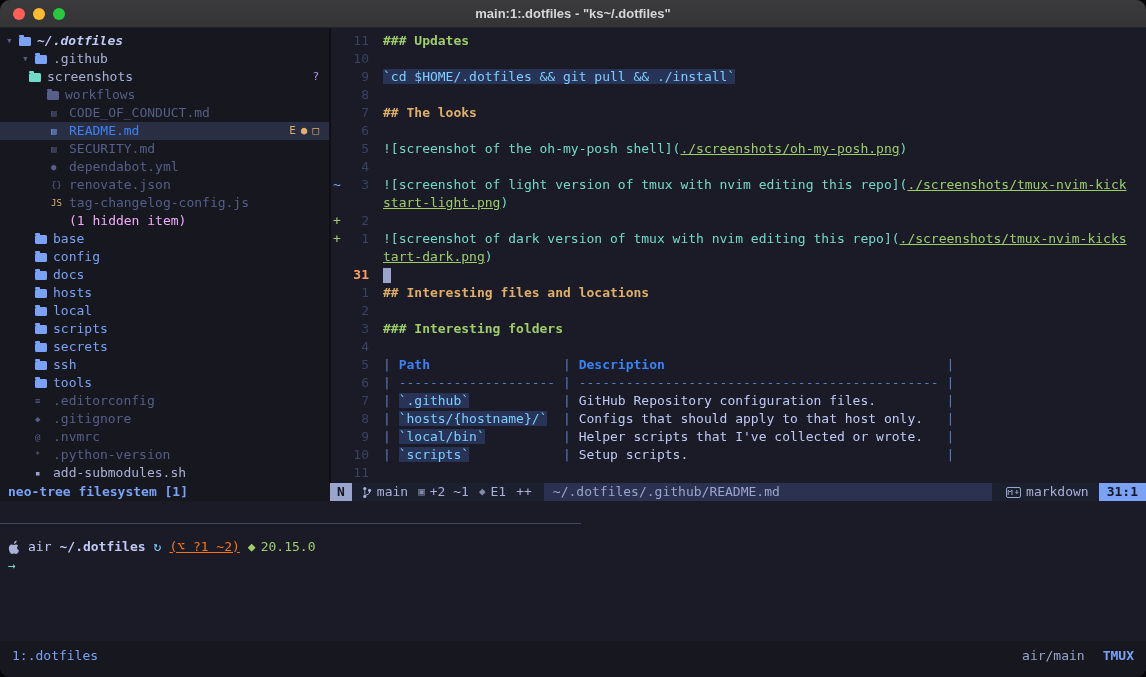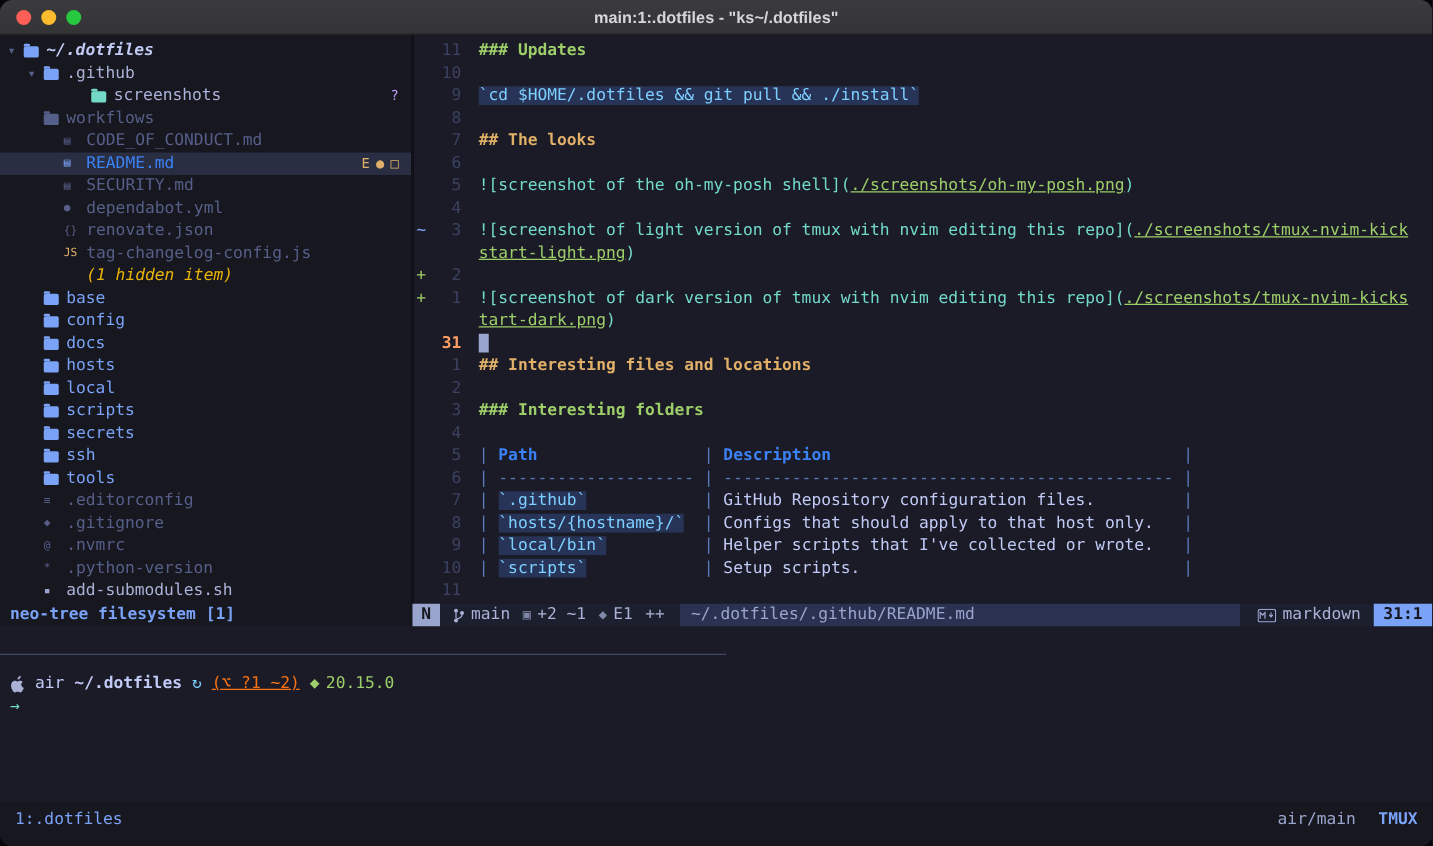--- a/index.html
+++ b/index.html
@@ -29,21 +29,21 @@
                  position: relative; margin-right: 6px; margin-top: 1px; }
   .folder-icon::before { content: ""; position: absolute; top: -2px; left: 0; width: 5px; height: 2px;
                  border-radius: 1px 1px 0 0; background: currentColor; }
   .text-icon { flex: none; width: 18px; font-size: 9px; line-height: 18px; }
   .t-lbl { white-space: pre; }
   .lbl-root { color: #c0caf5; font-weight: bold; font-style: italic; }
   .lbl-light { color: #a9b1d6; }
   .lbl-dim { color: #565f89; }
   .lbl-dir { color: #7aa2f7; }
   .lbl-sel { color: #3b82f6; }
-  .lbl-hidden { color: #eab308; font-style: italic; }
+  .lbl-hidden { color: #f0abfc; }
   .t-markers { margin-left: auto; display: flex; gap: 5px; font-size: 11px; }
 
   
   .ed { position: absolute; left: 330px; top: 0; right: 0; height: 455px; border-left: 1px solid #0d0d13;
         padding-top: 4px; overflow: hidden; }
   .ed-row { display: flex; height: 18px; }
   .ed-sign { flex: none; width: 12px; text-align: center; }
   .sign-add { color: #9ece6a; } .sign-chg { color: #7aa2f7; }
   .ed-num { flex: none; width: 26px; text-align: right; color: #3b4261; margin-right: 14px; }
   .num-cur { color: #ff9e64; font-weight: bold; }
@@ -111,29 +111,29 @@
           <div class="tree-row" style="padding-left: 6px;">
             <span class="t-exp">▾</span>
             <span class="folder-icon" style="color: rgb(122, 162, 247);"></span>
             <span class="t-lbl lbl-root">~/.dotfiles</span>
           </div>
           <div class="tree-row" style="padding-left: 22px;">
             <span class="t-exp">▾</span>
             <span class="folder-icon" style="color: rgb(122, 162, 247);"></span>
             <span class="t-lbl lbl-light">.github</span>
           </div>
-          <div class="tree-row" style="padding-left: 60px;">
+          <div class="tree-row" style="padding-left: 16px;">
             <span class="t-exp"></span>
             <span class="folder-icon" style="color: rgb(115, 218, 202);"></span>
             <span class="t-lbl lbl-light">screenshots</span>
             <span class="t-markers">
               <span style="color: rgb(187, 154, 247);">?</span>
             </span>
           </div>
-          <div class="tree-row" style="padding-left: 22px;">
+          <div class="tree-row" style="padding-left: 34px;">
             <span class="t-exp"></span>
             <span class="folder-icon" style="color: rgb(86, 95, 137);"></span>
             <span class="t-lbl lbl-dim">workflows</span>
           </div>
           <div class="tree-row" style="padding-left: 38px;">
             <span class="t-exp"></span>
             <span class="text-icon" style="color: rgb(86, 95, 137);">▤</span>
             <span class="t-lbl lbl-dim">CODE_OF_CONDUCT.md</span>
           </div>
           <div class="tree-row selected" style="padding-left: 38px;">

